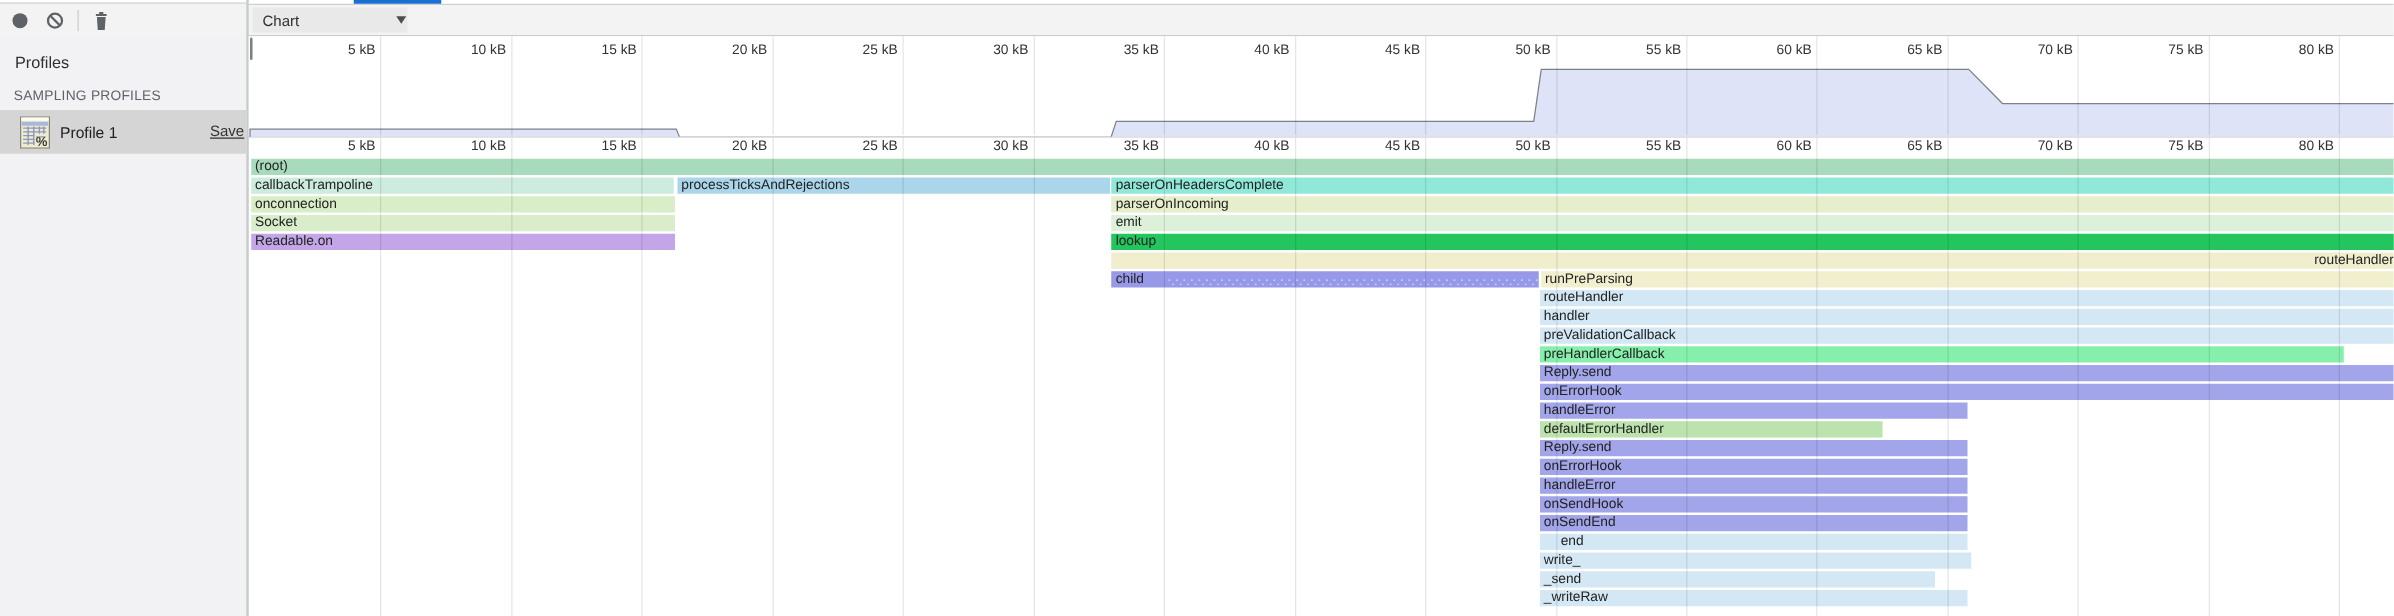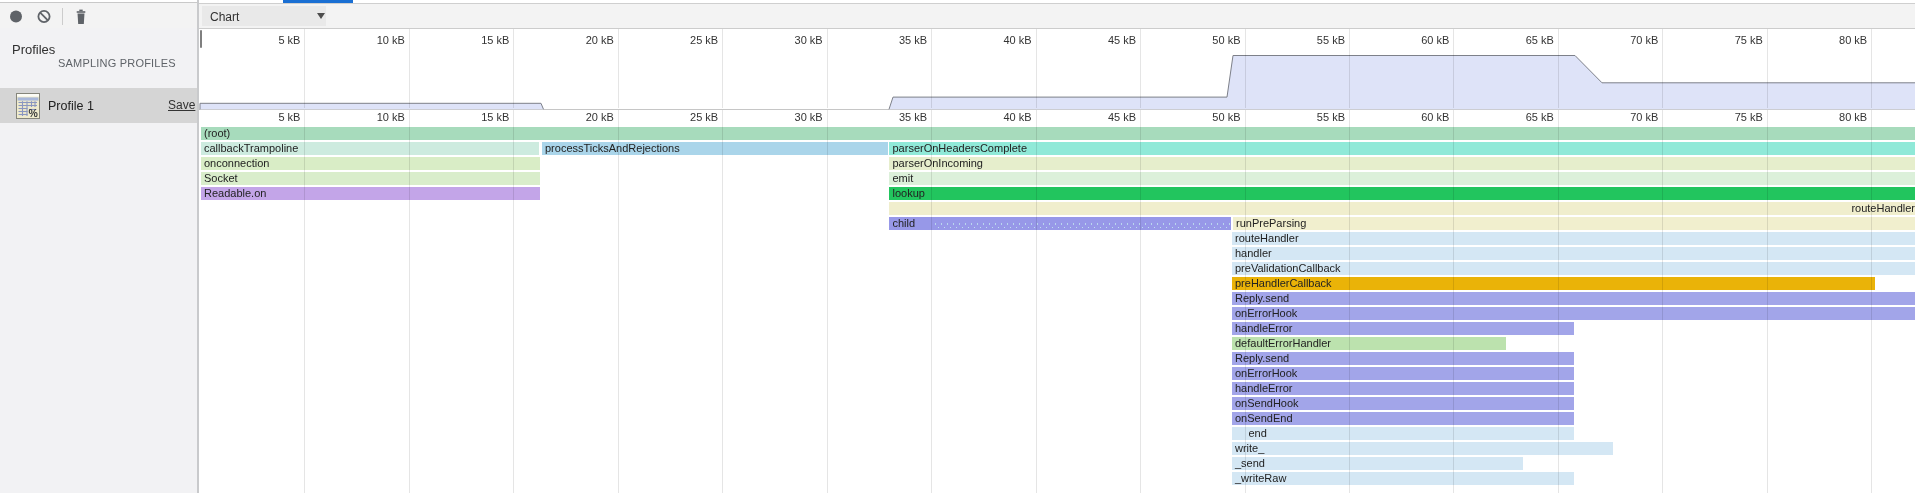--- a/index.html
+++ b/index.html
@@ -26,21 +26,21 @@
 <line x1="62.5" y1="5" x2="62.5" y2="22" stroke="#ccc" stroke-width="1"></line>
 <g fill="#5f6368">
  <path d="M76.7 8.2 h8.6 v1.6 h-8.6 z"></path>
  <path d="M79.3 6.6 h3.4 v1.6 h-3.4 z"></path>
  <path d="M77.5 10.6 h7 l-0.7 10.4 h-5.6 z"></path>
 </g>
 </svg>
 <div class="abs" style="left:0;top:28px;width:197px;height:465px;background:#f2f2f4;"></div>
 <div class="abs" style="left:197px;top:0;width:2px;height:493px;background:#c9cacc;"></div>
 <div class="abs" style="left:12px;top:42px;font-size:13px;color:#303030;">Profiles</div>
-<div class="abs" style="left:11px;top:57px;font-size:11px;color:#5f6368;letter-spacing:0.2px;margin-left:47px;">SAMPLING PROFILES</div>
+<div class="abs" style="left:11px;top:71px;font-size:11px;color:#5f6368;letter-spacing:0.2px;">SAMPLING PROFILES</div>
 <div class="abs" style="left:0;top:87.5px;width:197px;height:35px;background:#d5d5d5;"></div>
 <svg class="abs" style="left:16px;top:93px" width="24" height="26" viewBox="0 0 24 26">
 <rect x="0.5" y="0.5" width="23" height="25" fill="#efebcd" stroke="#85857b" stroke-width="1"></rect>
 <rect x="1" y="1" width="22" height="2.6" fill="#fcfcf6"></rect>
 <rect x="1.6" y="4.4" width="20.8" height="3.2" fill="#a9b8da"></rect>
 <g stroke="#8a97c0" stroke-width="1.1">
 <line x1="2.5" y1="9.5" x2="21" y2="9.5"></line>
         <line x1="2.5" y1="12.5" x2="21" y2="12.5"></line>
 <line x1="2.5" y1="15.5" x2="11.5" y2="15.5"></line>
         <line x1="2.5" y1="18.5" x2="11.5" y2="18.5"></line>
@@ -125,33 +125,33 @@
 <div class="bar" style="left:889.0px;top:171.5px;width:1026.0px;background:#dcf0da;">emit</div>
 <div class="bar" style="left:200.5px;top:186.5px;width:339.5px;background:#c3a5e8;">Readable.on</div>
 <div class="bar" style="left:889.0px;top:186.5px;width:1073px;background:#22c55e;">lookup</div>
 <div class="bar" style="left:889.0px;top:201.5px;width:1026.0px;background:#f0eecd;text-align:right;">routeHandler</div>
 <div class="bar" style="left:889.0px;top:216.5px;width:342.0px;background:#9798e8;">child</div>
 <div class="abs" style="left:934.0px;top:216.5px;width:297.0px;height:13px;background-image:radial-gradient(circle 1px at 1.5px 7px, rgba(202,245,240,0.8) 45%, transparent 75%),radial-gradient(circle 1px at 4.5px 10.5px, rgba(202,245,240,0.8) 45%, transparent 75%);background-size:6px 13px;"></div>
 <div class="bar" style="left:1232.5px;top:216.5px;width:682.5px;background:#f1efce;">runPreParsing</div>
 <div class="bar" style="left:1231.5px;top:231.5px;width:683.5px;background:#d4e7f4;">routeHandler</div>
 <div class="bar" style="left:1231.5px;top:246.5px;width:683.5px;background:#d4e7f4;">handler</div>
 <div class="bar" style="left:1231.5px;top:261.5px;width:683.5px;background:#d4e7f4;">preValidationCallback</div>
-<div class="bar" style="left:1231.5px;top:276.5px;width:643px;background:#eab308;">preHandlerCallback</div>
+<div class="bar" style="left:1231.5px;top:276.5px;width:643px;background:#86efac;">preHandlerCallback</div>
 <div class="bar" style="left:1231.5px;top:291.5px;width:683.5px;background:#a2a5e9;">Reply.send</div>
 <div class="bar" style="left:1231.5px;top:306.5px;width:683.5px;background:#a2a5e9;">onErrorHook</div>
 <div class="bar" style="left:1231.5px;top:321.5px;width:342.5px;background:#a2a5e9;">handleError</div>
 <div class="bar" style="left:1231.5px;top:336.5px;width:274px;background:#bce2ae;">defaultErrorHandler</div>
 <div class="bar" style="left:1231.5px;top:351.5px;width:342.5px;background:#a2a5e9;">Reply.send</div>
 <div class="bar" style="left:1231.5px;top:366.5px;width:342.5px;background:#a2a5e9;">onErrorHook</div>
 <div class="bar" style="left:1231.5px;top:381.5px;width:342.5px;background:#a2a5e9;">handleError</div>
 <div class="bar" style="left:1231.5px;top:396.5px;width:342.5px;background:#a2a5e9;">onSendHook</div>
 <div class="bar" style="left:1231.5px;top:411.5px;width:342.5px;background:#a2a5e9;">onSendEnd</div>
 <div class="bar" style="left:1231.5px;top:426.5px;width:342.5px;background:#d4e7f4;padding-left:17px;">end</div>
-<div class="bar" style="left:1231.5px;top:441.5px;width:381px;background:#d4e7f4;">write_</div>
-<div class="bar" style="left:1231.5px;top:456.5px;width:291px;background:#d4e7f4;">_send</div>
+<div class="bar" style="left:1231.5px;top:441.5px;width:345px;background:#d4e7f4;">write_</div>
+<div class="bar" style="left:1231.5px;top:456.5px;width:316px;background:#d4e7f4;">_send</div>
 <div class="bar" style="left:1231.5px;top:471.5px;width:342.5px;background:#d4e7f4;">_writeRaw</div>
 <div class="grid" style="left:304.4px;top:110px;height:383px;background:rgba(0,0,0,0.10);"></div>
 <div class="grid" style="left:408.9px;top:110px;height:383px;background:rgba(0,0,0,0.10);"></div>
 <div class="grid" style="left:513.4px;top:110px;height:383px;background:rgba(0,0,0,0.10);"></div>
 <div class="grid" style="left:617.8px;top:110px;height:383px;background:rgba(0,0,0,0.10);"></div>
 <div class="grid" style="left:722.2px;top:110px;height:383px;background:rgba(0,0,0,0.10);"></div>
 <div class="grid" style="left:826.7px;top:110px;height:383px;background:rgba(0,0,0,0.10);"></div>
 <div class="grid" style="left:931.1px;top:110px;height:383px;background:rgba(0,0,0,0.10);"></div>
 <div class="grid" style="left:1035.6px;top:110px;height:383px;background:rgba(0,0,0,0.10);"></div>
 <div class="grid" style="left:1140.1px;top:110px;height:383px;background:rgba(0,0,0,0.10);"></div>

